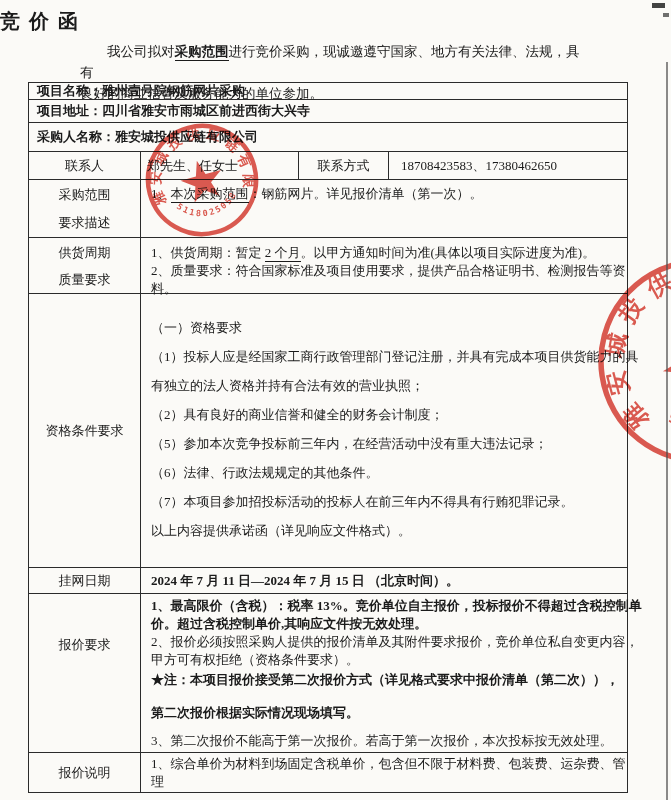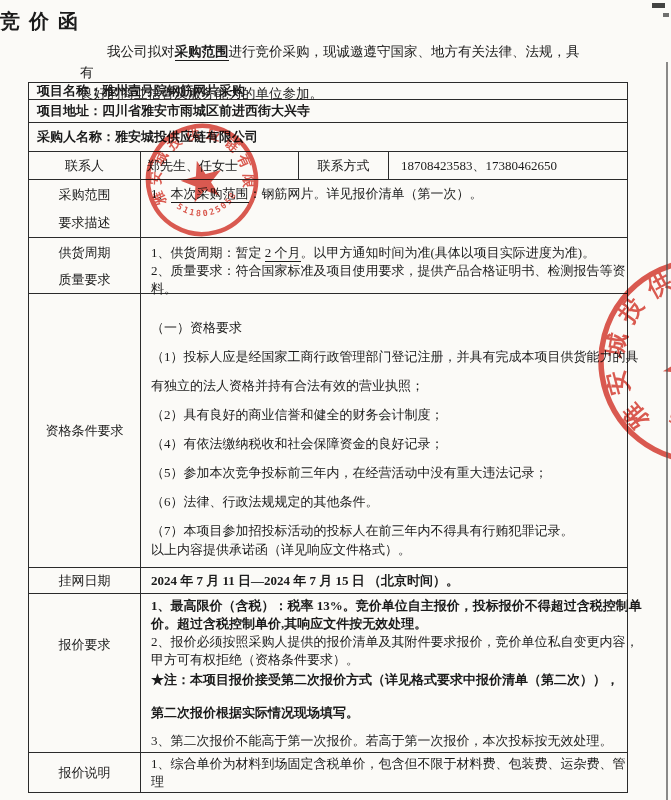--- a/index.html
+++ b/index.html
@@ -124,21 +124,20 @@
     </div>
   </div>
 
   <div class="trow r7">
     <div class="cell lblcol">资格条件要求</div>
     <div class="cell content">
       <div class="qual-line">（一）资格要求</div>
       <div class="qual-line">（1）投标人应是经国家工商行政管理部门登记注册，并具有完成本项目供货能力的具</div>
       <div class="qual-line">有独立的法人资格并持有合法有效的营业执照；</div>
       <div class="qual-line">（2）具有良好的商业信誉和健全的财务会计制度；</div>
-      <div class="qual-line">（4）有依法缴纳税收和社会保障资金的良好记录；</div>
       <div class="qual-line">（5）参加本次竞争投标前三年内，在经营活动中没有重大违法记录；</div>
       <div class="qual-line">（6）法律、行政法规规定的其他条件。</div>
       <div class="qual-line">（7）本项目参加招投标活动的投标人在前三年内不得具有行贿犯罪记录。</div>
       <div class="qual-line">以上内容提供承诺函（详见响应文件格式）。</div>
     </div>
   </div>
 
   <div class="trow r8">
     <div class="cell lblcol">挂网日期</div>
     <div class="cell content">2024 年 7 月 11 日—2024 年 7 月 15 日 （北京时间）。</div>

